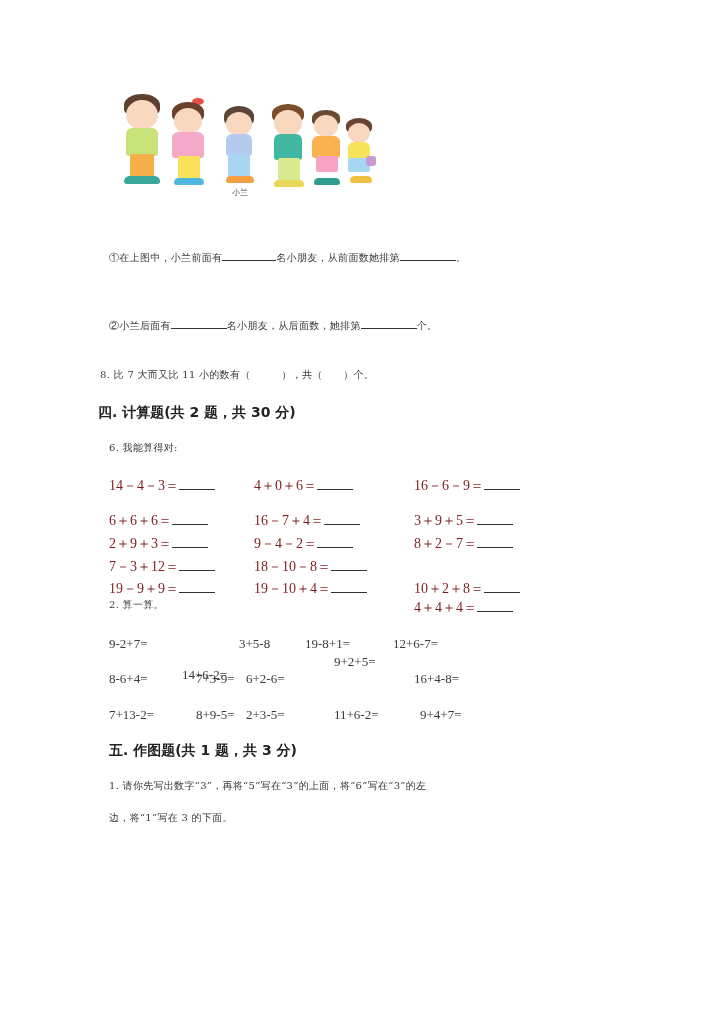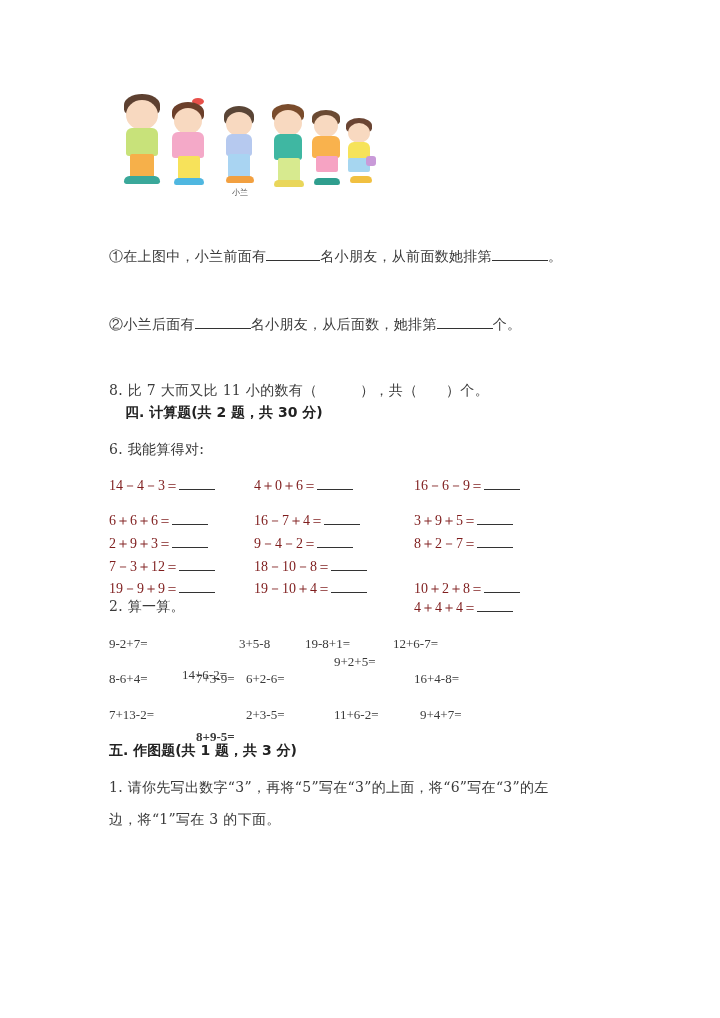--- a/index.html
+++ b/index.html
@@ -2,21 +2,21 @@
 <html><head>
   <meta charset="utf-8">
   <style>
     html, body { margin: 0; padding: 0; background: #ffffff; }
     body {
       width: 720px; height: 1018px; position: relative; overflow: hidden;
       font-family: "DejaVu Serif", "Liberation Serif", serif;
       color: #333333;
     }
     .abs { position: absolute; white-space: nowrap; }
-    .txt { font-size: 14px; color: #3a3a3a; letter-spacing: 0.3px; }
+    .txt { font-size: 10px; color: #3a3a3a; letter-spacing: 0.3px; }
     .heading { font-size: 14px; font-weight: bold; color: #222; font-family: "DejaVu Sans", "Liberation Sans", sans-serif; }
     .eq { font-size: 14px; color: #7f1d1d; font-family: "Liberation Serif", "DejaVu Serif", serif; }
     .eq2 { font-size: 13px; color: #3a3a3a; font-family: "Liberation Serif", "DejaVu Serif", serif; }
     .blank { display: inline-block; border-bottom: 1px solid #333; height: 12px; vertical-align: baseline; }
     .fig { position: absolute; }
     .kid { position: absolute; }
     .kid .head { position: absolute; border-radius: 50%; background: #f8d9c0; }
     .kid .hair { position: absolute; border-radius: 50% 50% 30% 30%; background: #6b4a32; }
     .kid .body { position: absolute; border-radius: 6px 6px 3px 3px; }
     .kid .legs { position: absolute; border-radius: 2px; }
@@ -81,23 +81,23 @@
 </div>
 
 <div class="abs txt" style="left:109px; top:248px;">
   <span>①在上图中，小兰前面有</span><span class="blank" style="width:54px;"></span><span>名小朋友，从前面数她排第</span><span class="blank" style="width:56px;"></span><span>。</span>
 </div>
 
 <div class="abs txt" style="left:109px; top:316px;">
   <span>②小兰后面有</span><span class="blank" style="width:56px;"></span><span>名小朋友，从后面数，她排第</span><span class="blank" style="width:56px;"></span><span>个。</span>
 </div>
 
-<div class="abs txt" style="left:109px; top:368px;margin-top:14px;">8. 比 7 大而又比 11 小的数有（　　　），共（　　）个。</div>
+<div class="abs txt" style="left:100px; top:368px;">8. 比 7 大而又比 11 小的数有（　　　），共（　　）个。</div>
 
-<div class="abs heading" style="left:125px; top:404px;">四. 计算题(共 2 题，共 30 分)</div>
+<div class="abs heading" style="left:98px; top:404px;">四. 计算题(共 2 题，共 30 分)</div>
 <div class="abs txt" style="left:109px; top:441px;">6. 我能算得对:</div>
 
 <div class="abs eq" style="left:109px; top:477px;"><span>14－4－3＝</span><span class="blank" style="width:36px;"></span></div>
 <div class="abs eq" style="left:254px; top:477px;"><span>4＋0＋6＝</span><span class="blank" style="width:36px;"></span></div>
 <div class="abs eq" style="left:414px; top:477px;"><span>16－6－9＝</span><span class="blank" style="width:36px;"></span></div>
 
 <div class="abs eq" style="left:109px; top:512px;"><span>6＋6＋6＝</span><span class="blank" style="width:36px;"></span></div>
 <div class="abs eq" style="left:254px; top:512px;"><span>16－7＋4＝</span><span class="blank" style="width:36px;"></span></div>
 <div class="abs eq" style="left:414px; top:512px;"><span>3＋9＋5＝</span><span class="blank" style="width:36px;"></span></div>
 
@@ -121,20 +121,20 @@
 <div class="abs eq2" style="left:305px; top:636px;">19-8+1=</div>
 <div class="abs eq2" style="left:393px; top:636px;">12+6-7=</div>
 
 <div class="abs eq2" style="left:109px; top:671px;">8-6+4=</div>
 <div class="abs eq2" style="left:196px; top:671px;">7+3-9=</div>
 <div class="abs eq2" style="left:246px; top:671px;">6+2-6=</div>
 <div class="abs eq2" style="left:334px; top:654px;">9+2+5=</div>
 <div class="abs eq2" style="left:414px; top:671px;">16+4-8=</div>
 
 <div class="abs eq2" style="left:109px; top:707px;">7+13-2=</div>
-<div class="abs eq2" style="left:196px; top:729px;font-weight:bold;">8+9-5=</div>
+<div class="abs eq2" style="left:196px; top:707px;">8+9-5=</div>
 <div class="abs eq2" style="left:246px; top:707px;">2+3-5=</div>
 <div class="abs eq2" style="left:334px; top:707px;">11+6-2=</div>
 <div class="abs eq2" style="left:420px; top:707px;text-align:center;">9+4+7=</div>
 
 <div class="abs heading" style="left:109px; top:742px;">五. 作图题(共 1 题，共 3 分)</div>
 <div class="abs txt" style="left:109px; top:779px;">1. 请你先写出数字“3”，再将“5”写在“3”的上面，将“6”写在“3”的左</div>
 <div class="abs txt" style="left:109px; top:811px;">边，将“1”写在 3 的下面。</div>
 
 </body></html>

